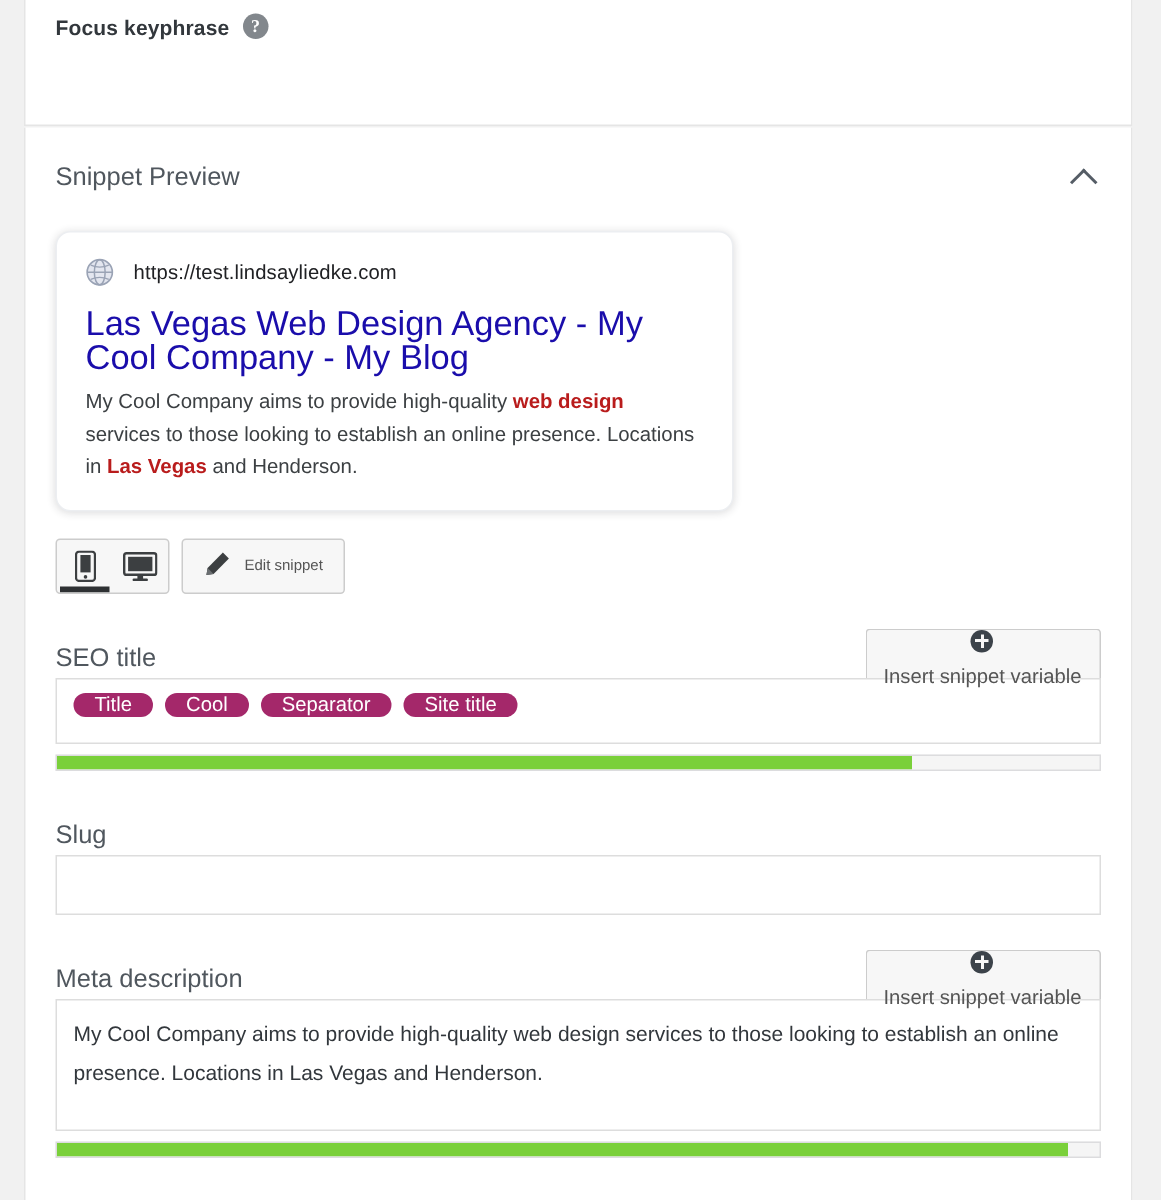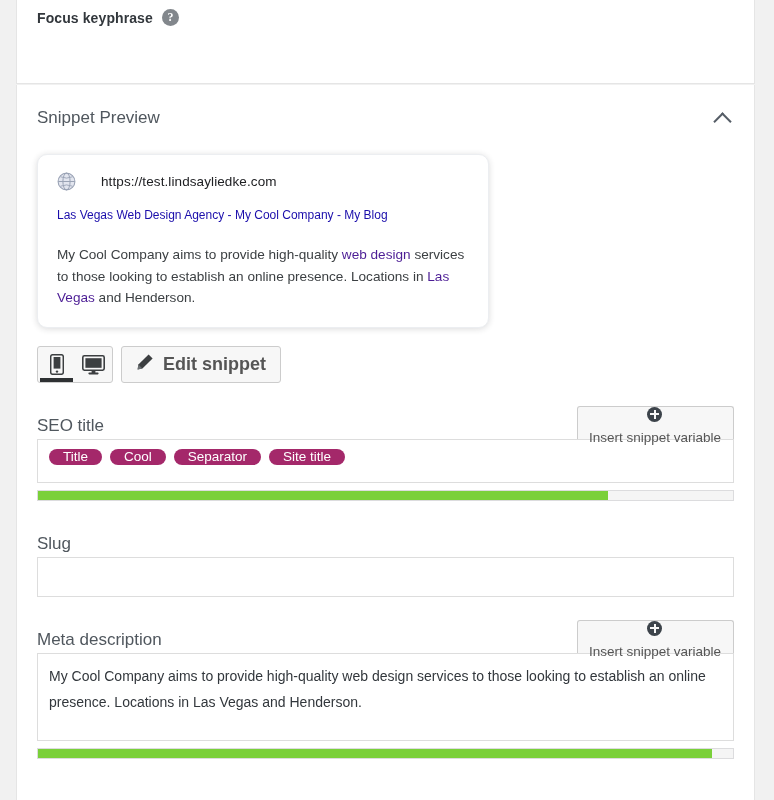--- a/index.html
+++ b/index.html
@@ -117,47 +117,47 @@
     background: #fff;
     border: 1px solid #eceef1;
     border-radius: 10px;
     box-shadow: 0 1px 6px rgba(32,33,36,.16);
     padding: 17px 19px 18px 19px;
     font-family: "Liberation Sans", sans-serif;
   }
   .snip-url-row {
     display: flex;
     align-items: center;
-    gap: 25px;
+    gap: 13px;
     margin-bottom: 13px;
   }
   .globe-icon {
     width: 19px; height: 19px;
     flex: 0 0 19px;
   }
   .snip-url {
     font-size: 13.5px;
     color: #202124;
     letter-spacing: .1px;
   }
   .snip-title {
-    font-size: 12px;
+    font-size: 23px;
     line-height: 23px;
     color: #1a0dab;
-    margin: 0 0 17px 0;
+    margin: 0 0 7px 0;
     font-weight: normal;
     cursor: pointer;
   }
   .snip-desc {
     font-size: 13.6px;
     line-height: 21.5px;
     color: #3c4043;
     margin: 0;
   }
-  .snip-desc b { font-weight: normal; color: #4c1d95; }
+  .snip-desc b { font-weight: bold; color: #b91c1c; }
 
   
   .btn-row {
     display: flex;
     align-items: flex-start;
     gap: 8px;
     margin-top: 18px;
   }
   .seg-toggle {
     display: flex;
@@ -191,26 +191,25 @@
   }
   .btn {
     display: inline-flex;
     align-items: center;
     gap: 9px;
     height: 37px;
     padding: 0 14px;
     background: #f7f7f7;
     border: 1px solid #ccc;
     border-radius: 3px;
-    font-size: 18px;
+    font-size: 10px;
     color: #555;
     cursor: pointer;
     font-family: "Liberation Sans", sans-serif;
     white-space: nowrap;
-    font-weight: bold;
   }
 
   
   .field-group { position: relative; margin-top: 23px; }
   .field-head {
     display: flex;
     align-items: flex-end;
     justify-content: space-between;
     min-height: 33px;
   }

